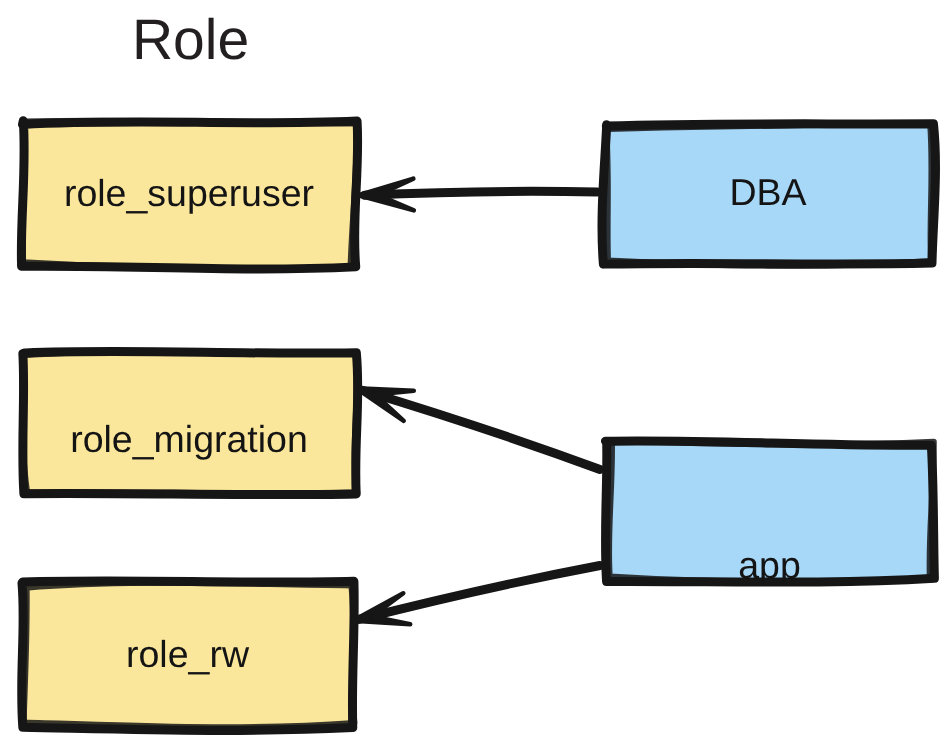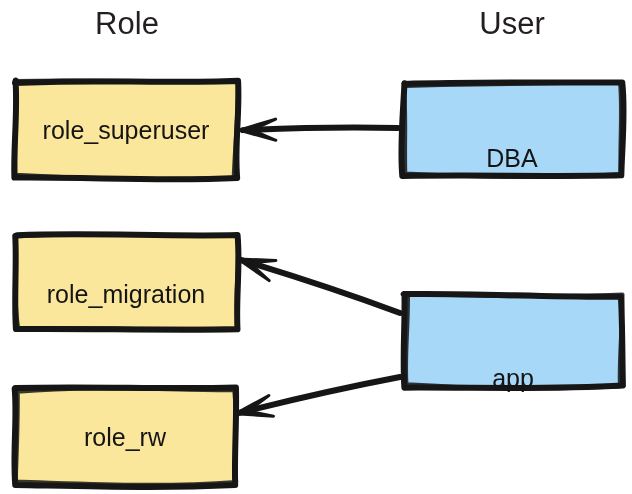--- a/index.html
+++ b/index.html
@@ -12,21 +12,21 @@
   }
   #canvas {
     position: relative;
     width: 632px;
     height: 494px;
     background: #ffffff;
     overflow: hidden;
   }
   .column-header {
     position: absolute;
-    font-size: 31px;
+    font-size: 38px;
     font-weight: 400;
     color: #231f20;
     letter-spacing: 0px;
     text-align: center;
     white-space: nowrap;
     transform: translateX(-50%);
   }
   #header-role  { left: 127px; top: 6px; }
   #header-user  { left: 512px; top: 6px; }
 
@@ -46,21 +46,20 @@
     pointer-events: none;
   }
 </style>
 </head>
 <body>
 
 <div id="canvas">
 
   <div class="column-header" id="header-role">Role</div>
 
-  <div class="column-header" id="header-user">User</div>
 
   <svg class="diagram-svg" id="diagram-svg" viewBox="0 0 632 494" xmlns="http://www.w3.org/2000/svg">
       <g>
         <path d="M 15.992184472084045 81.61381320878863 C 88.11677641302347 78.56430540755392, 160.27392618715766 81.84209606871009, 237.71418717354535 81.16046310439705 C 240.00426402688026 114.28476038500666, 235.98527073413135 143.42414747551084, 235.7320921868086 177.5026650749147 C 160.3992398938537 181.0397342838347, 87.7942174601555 177.92328282520174, 15.10003645569086 175.53682634308933 C 13.624148300290107 143.70495790466666, 17.311682789027692 114.69982383027673, 16.26650888323784 80.6542889766395 Z" fill="#FBE79B" stroke="none"></path>
         <path d="M 15.003540691174567 83.01882204795257 C 88.94921294145287 78.87121652541683, 161.1968141366169 84.00059692384676, 238.04451071619988 80.64972729897127 C 239.98216484803706 112.94352359632029, 234.31400975175202 145.43187973154707, 237.1599981179461 177.91711891489103 C 160.871653701216 181.72686123540626, 87.87770929012449 176.6559891455807, 14.382392382249236 177.52990811197088 C 13.349923017434776 146.16044032247737, 17.67761634737253 114.75045496588572, 15.551935644634067 80.52872922429815 Z" fill="none" stroke="#161616" stroke-width="6" stroke-linecap="round" stroke-linejoin="round"></path>
         <path d="M 15.215892772376538 81.05006632544101 C 89.0534809549153 79.16960663460195, 159.95658708155156 81.9450458664447, 237.80397014543414 82.33945503346622 C 238.32270662933587 114.47532157577574, 234.72904438748955 145.922212324962, 233.70333367586136 177.81993939764797 C 159.69899626836184 180.1967212062329, 91.56893109649421 179.21651827432214, 15.413692349940538 174.79191104434432 C 14.664213475584983 142.04857436485588, 16.477788012474775 111.71459084503353, 15.409455700218677 80.98253276385367 Z" fill="none" stroke="#161616" stroke-width="4" stroke-linecap="round" stroke-linejoin="round" stroke-opacity="0.85"></path>
       </g>
       <g>
         <path d="M 15.787919865548611 233.2696198143065 C 88.00682603597642 233.01295114681125, 161.92306350380184 233.73408324196936, 236.46375654041768 232.9108562372625 C 238.3337468549609 266.2891713358462, 237.3232168853283 297.0414685897529, 236.7597759798169 330.0682222612202 C 162.07477509438993 330.46940688714386, 87.98424063056709 330.6410121716559, 15.140443038940429 327.7048098318279 C 13.540740813314915 297.05770052149893, 17.615965500473976 266.48009395822885, 14.401238350570202 233.62090037837623 Z" fill="#FBE79B" stroke="none"></path>
         <path d="M 16.852451012283563 235.27106600096448 C 87.31510012421758 232.43410795265808, 161.449742904529 236.65800579516218, 237.5460370151326 235.11245830329136 C 240.50713073760272 266.59085285430774, 235.84716129470615 294.9039154828526, 237.4689399395138 329.30266391439363 C 163.16195076521487 330.8473139678128, 89.06211831375957 328.28605534275994, 15.919252186454832 329.0955034323968 C 13.900654984638095 297.6881494271569, 16.875083033554255 263.98627160014587, 15.235077467560767 235.77153628980741 Z" fill="none" stroke="#161616" stroke-width="6" stroke-linecap="round" stroke-linejoin="round"></path>
@@ -92,17 +91,17 @@
       <g>
         <path d="M 400 377 Q 323.4542754047297 391.56029004467393 239.2170441608262 412.9646085429731" fill="none" stroke="#161616" stroke-width="6" stroke-linecap="round"></path>
         <path d="M 273.4820496943087 416.1638303009277 L 248 411 L 268.85353160347483 395.47163177719966 L 235.3135082323045 413.8377678954056 Z" fill="#161616" stroke="#161616" stroke-width="3" stroke-linejoin="round"></path>
       </g>
     </svg>
 
   <div id="label-layer">
       <div class="node-label" style="left: 126px; top: 130px;">role_superuser</div>
       <div class="node-label" style="left: 126px; top: 294px;">role_migration</div>
       <div class="node-label" style="left: 125px; top: 437px;">role_rw</div>
-      <div class="node-label" style="left: 512px; top: 129px; margin-top: 29px;">DBA</div>
+      <div class="node-label" style="left: 512px; top: 129px;">DBA</div>
       <div class="node-label" style="left: 513px; top: 346px; margin-top: 32px;">app</div>
     </div>
 
 </div>
 
 </body></html>

